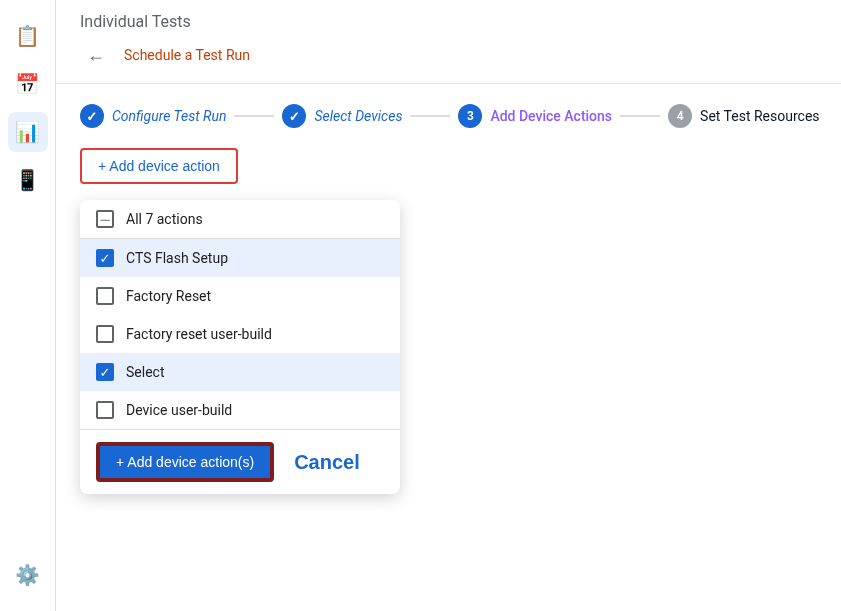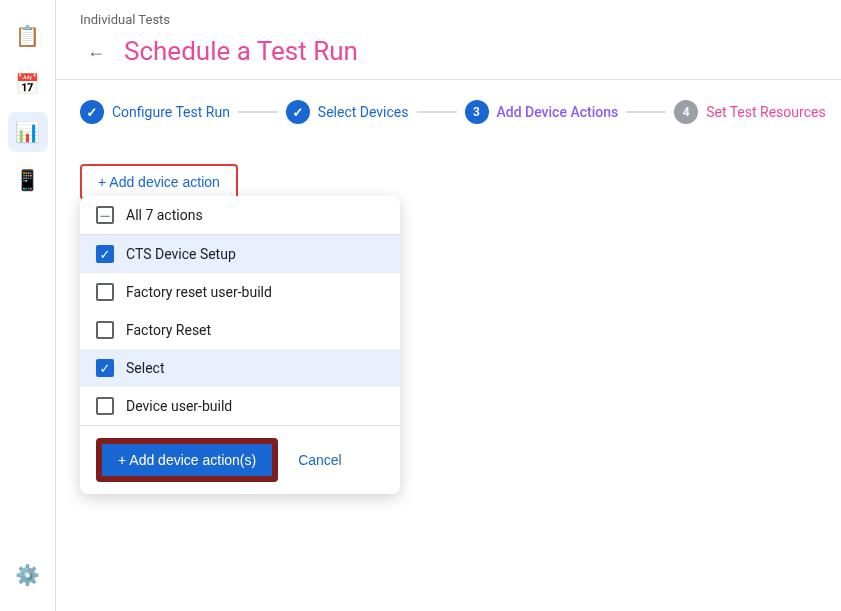--- a/index.html
+++ b/index.html
@@ -34,21 +34,21 @@
     .main {
       flex: 1;
       display: flex;
       flex-direction: column;
       overflow: hidden;
     }
 
     
     .breadcrumb {
       padding: 12px 24px 4px;
-      font-size: 13px;
+      font-size: 16px;
       color: #5f6368;
     }
 
     
     .header {
       display: flex;
       align-items: center;
       padding: 4px 24px 12px;
       gap: 12px;
       border-bottom: 1px solid #e0e0e0;
@@ -57,23 +57,23 @@
       width: 32px; height: 32px;
       border-radius: 50%;
       border: none;
       background: transparent;
       cursor: pointer;
       display: flex; align-items: center; justify-content: center;
       color: #5f6368;
       font-size: 18px;
     }
     .page-title {
-      font-size: 26px;
+      font-size: 14px;
       font-weight: 400;
-      color: #ec4899;
+      color: #c2410c;
     }
 
     
     .stepper {
       display: flex;
       align-items: center;
       padding: 20px 24px;
       gap: 0;
     }
     .step {
@@ -86,23 +86,23 @@
       border-radius: 50%;
       display: flex; align-items: center; justify-content: center;
       font-size: 12px;
       font-weight: 600;
       flex-shrink: 0;
     }
     .step-circle.done { background: #1967d2; color: #fff; }
     .step-circle.active { background: #1967d2; color: #fff; }
     .step-circle.inactive { background: #9aa0a6; color: #fff; }
     .step-label { font-size: 14px; white-space: nowrap; }
-    .step-label.done { color: #1967d2; }
+    .step-label.done { color: #1967d2; font-style: italic; }
     .step-label.active { color: #8b5cf6; font-weight: 500; }
-    .step-label.inactive { color: #ec4899; }
+    .step-label.inactive { color: #0f172a; }
     .step-connector {
       width: 40px;
       height: 2px;
       background: #dadce0;
       margin: 0 8px;
       flex-shrink: 0;
     }
 
     
     .content {
@@ -117,21 +117,21 @@
       background: #fff;
       color: #1967d2;
       padding: 8px 16px;
       font-size: 14px;
       font-weight: 500;
       border-radius: 4px;
       cursor: pointer;
       display: flex;
       align-items: center;
       gap: 4px;
-      margin-top: 20px;
+      margin-top: 0;
     }
 
     
     .dropdown {
       position: absolute;
       top: 52px;
       left: 24px;
       width: 320px;
       background: #fff;
       border-radius: 8px;
@@ -173,33 +173,33 @@
     .dropdown-footer {
       padding: 12px 16px;
       display: flex;
       align-items: center;
       gap: 16px;
       border-top: 1px solid #e0e0e0;
     }
     .add-actions-btn {
       background: #1967d2;
       color: #fff;
-      border: 6px solid #7f1d1d;
+      border: 4px solid #7f1d1d;
       border-radius: 4px;
       padding: 8px 16px;
       font-size: 14px;
       font-weight: 500;
       cursor: pointer;
     }
     .cancel-btn {
       background: transparent;
       border: none;
       color: #1967d2;
-      font-size: 14px;
-      font-weight: 400;
+      font-size: 20px;
+      font-weight: 700;
       cursor: pointer;
       padding: 8px 4px;
       text-align: right;
     }
   </style>
 </head>
 <body>
 
 <div class="sidebar">
   <div class="sidebar-item">
@@ -277,31 +277,31 @@
           <div class="checkbox indeterminate">
             <span class="checkbox-icon">─</span>
           </div>
           <span>All 7 actions</span>
         </div>
 
         <div class="dropdown-item selected">
           <div class="checkbox checked">
             <span class="checkbox-icon">✓</span>
           </div>
-          <span>CTS Device Setup</span>
+          <span>CTS Flash Setup</span>
+        </div>
+
+        <div class="dropdown-item">
+          <div class="checkbox"></div>
+          <span>Factory Reset</span>
         </div>
 
         <div class="dropdown-item">
           <div class="checkbox"></div>
           <span>Factory reset user-build</span>
-        </div>
-
-        <div class="dropdown-item">
-          <div class="checkbox"></div>
-          <span>Factory Reset</span>
         </div>
 
         <div class="dropdown-item selected">
           <div class="checkbox checked">
             <span class="checkbox-icon">✓</span>
           </div>
           <span>Select</span>
         </div>
 
         <div class="dropdown-item">

